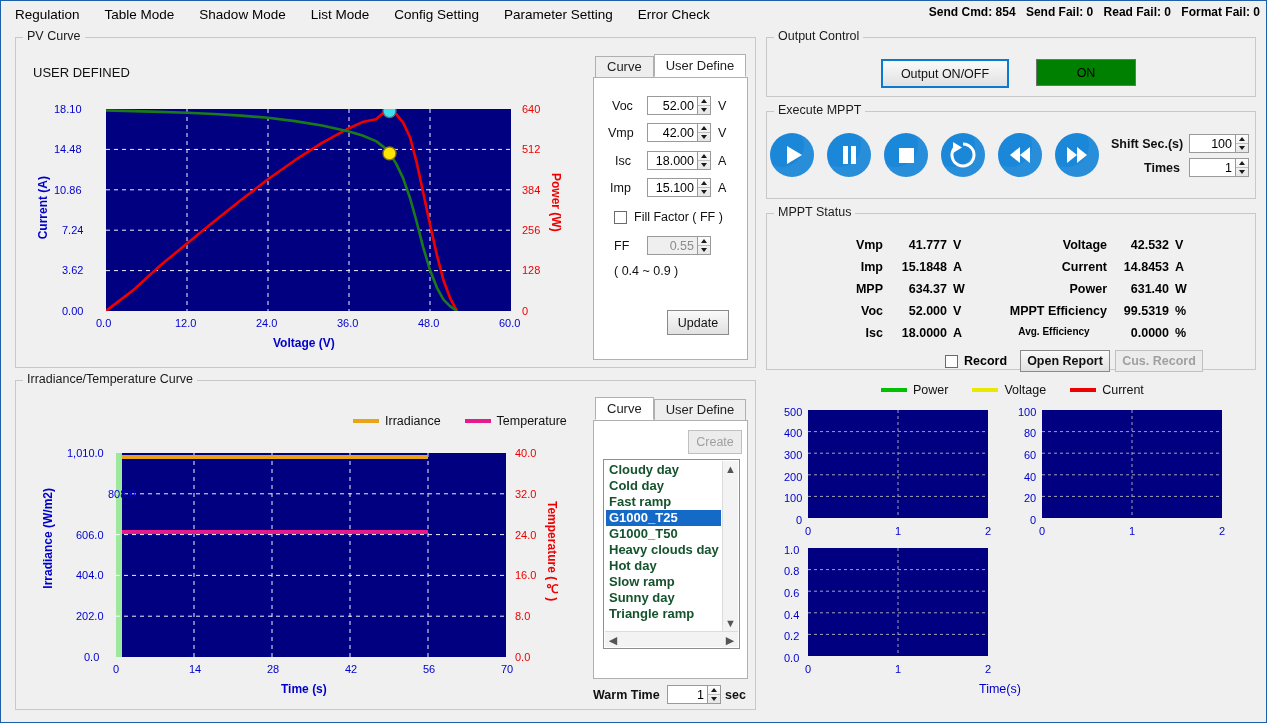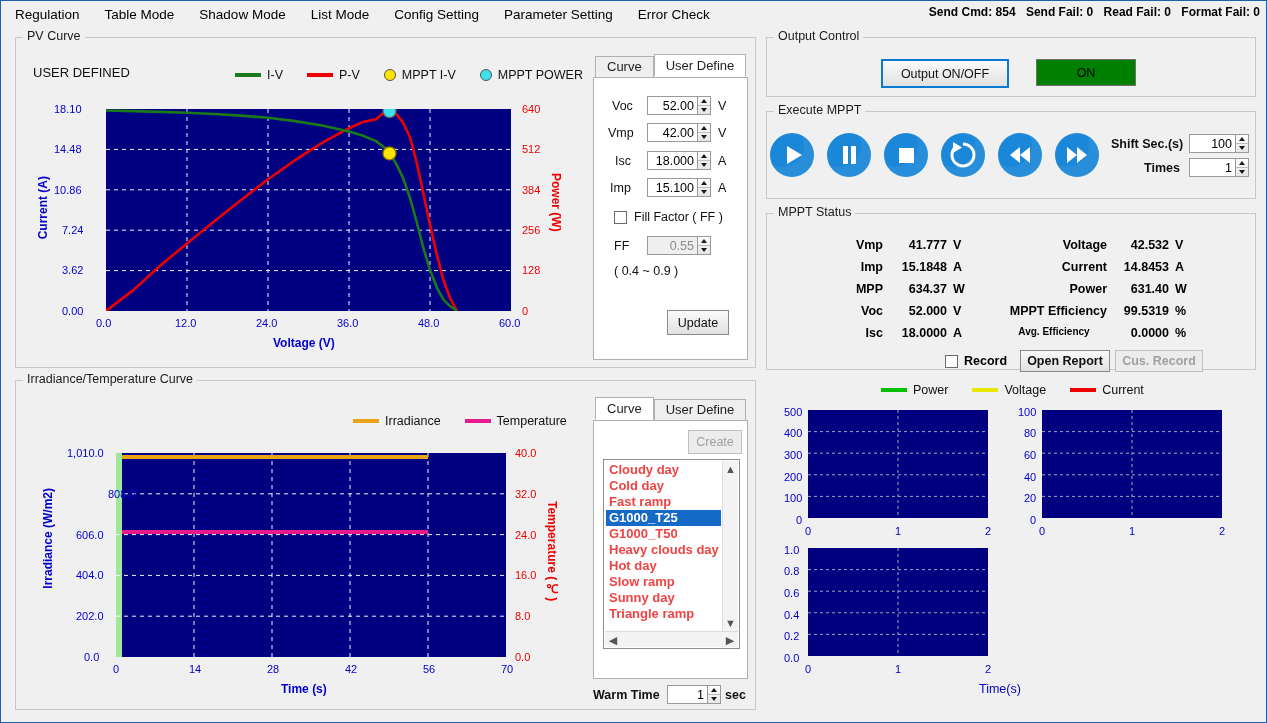--- a/index.html
+++ b/index.html
@@ -125,21 +125,21 @@
   }
   .mbtn svg { position: absolute; left: 0; top: 0; }
 
   
   .listbox {
     position: absolute; background: #fff; border: 1px solid #8f8f8f;
     overflow: hidden;
   }
   .lb-items { position: absolute; left: 2px; top: 2px; right: 18px; }
   .lb-item {
-    font-size: 13px; font-weight: bold; color: #ef4444; padding: 0 3px;
+    font-size: 13px; font-weight: bold; color: #14532d; padding: 0 3px;
     height: 16px; line-height: 16px; white-space: nowrap; cursor: default;
   }
   .lb-item.sel { background: #1569c7; color: #fff; }
   .scroll-v {
     position: absolute; right: 1px; top: 1px; width: 16px; bottom: 17px;
     background: #f3f3f3; border-left: 1px solid #dcdcdc;
   }
   .scroll-h {
     position: absolute; left: 1px; right: 1px; bottom: 1px; height: 16px;
     background: #f3f3f3; border-top: 1px solid #dcdcdc;
@@ -166,38 +166,20 @@
     <span>Read Fail: 0</span>
     <span>Format Fail: 0</span>
   </div>
 
   <div class="group" style="left:14px; top:36px; width:741px; height:331px;">
     <div class="legend">PV Curve</div>
   </div>
 
   <div style="position:absolute; left:32px; top:64px; font-size:13px; color:#111;">USER DEFINED</div>
 
-  <div class="legend-row" style="left:234px; top:67px;">
-    <div class="legend-item">
-      <span class="swatch" style="background:#1a7a1a"></span>
-      <span>I-V</span>
-    </div>
-    <div class="legend-item">
-      <span class="swatch" style="background:#ee0000"></span>
-      <span>P-V</span>
-    </div>
-    <div class="legend-item">
-      <span class="dot" style="background:#ffe400"></span>
-      <span>MPPT I-V</span>
-    </div>
-    <div class="legend-item">
-      <span class="dot" style="background:#3ee0ee"></span>
-      <span>MPPT POWER</span>
-    </div>
-  </div>
 
   <div class="plot-bg" style="left:105px; top:108px; width:405px; height:202px;">
     <svg width="405" height="202" viewBox="0 0 405 202">
 
       <g stroke="#ffffff" stroke-width="1" stroke-dasharray="4,4" opacity="0.95">
         <line x1="81" y1="0" x2="81" y2="202"></line>
         <line x1="162" y1="0" x2="162" y2="202"></line>
         <line x1="243" y1="0" x2="243" y2="202"></line>
         <line x1="324" y1="0" x2="324" y2="202"></line>
         <line x1="0" y1="40.4" x2="405" y2="40.4"></line>

